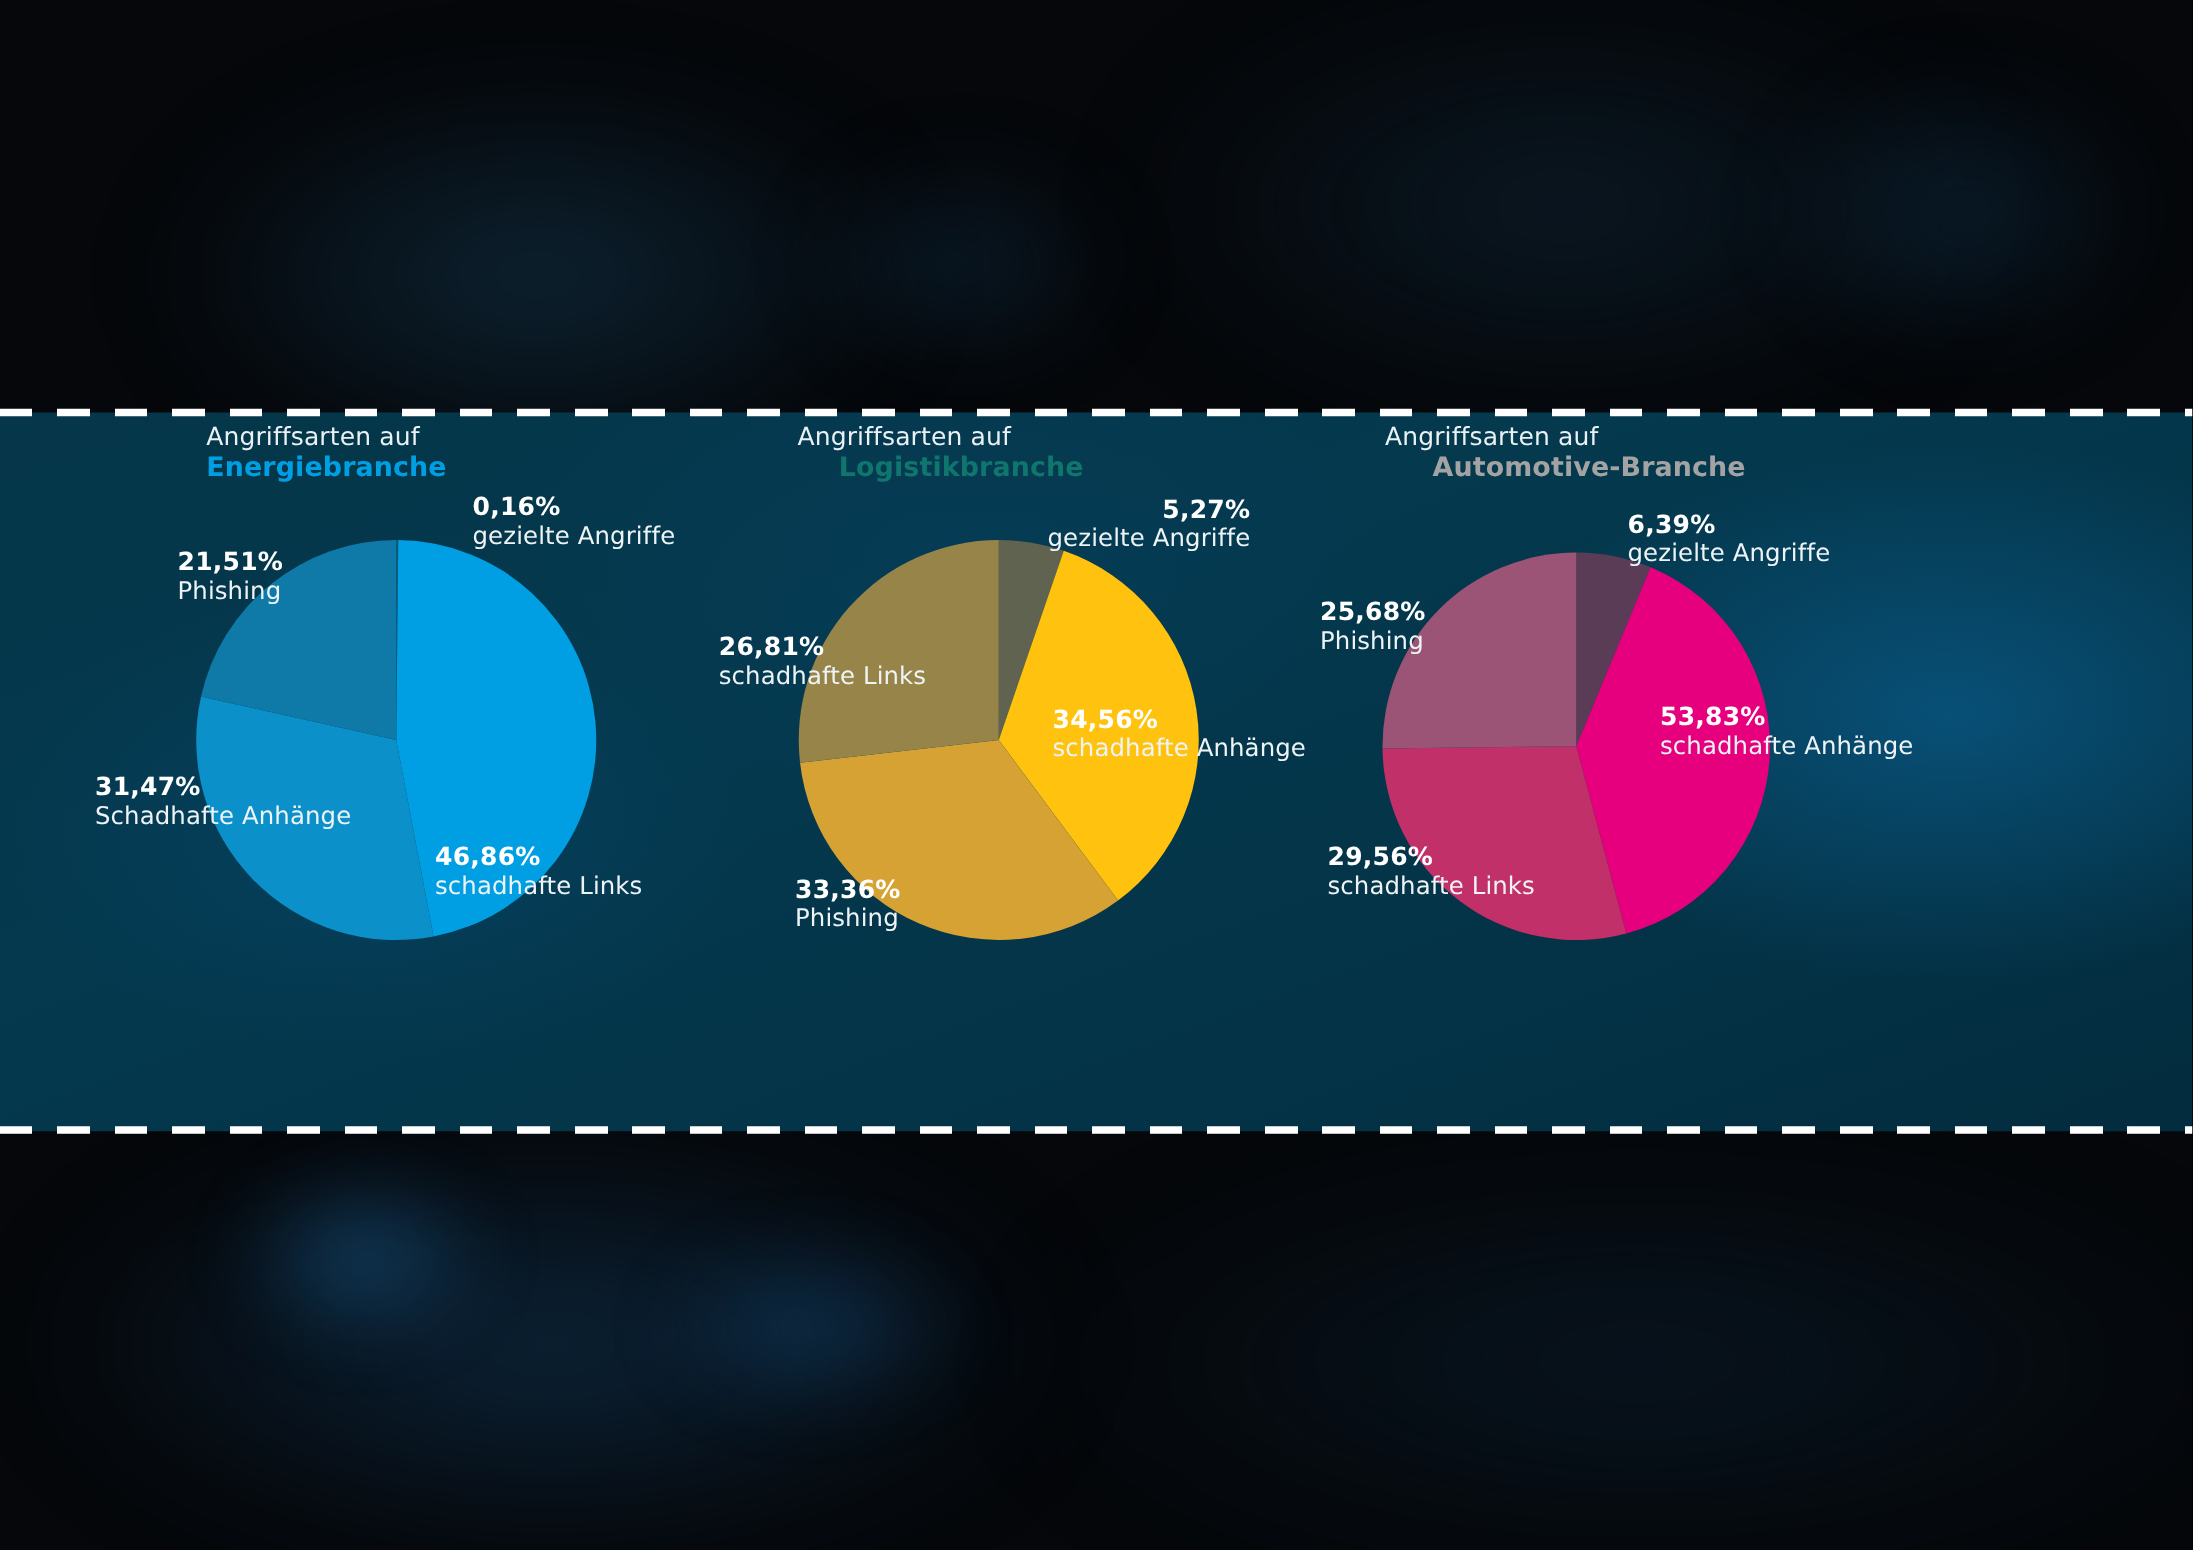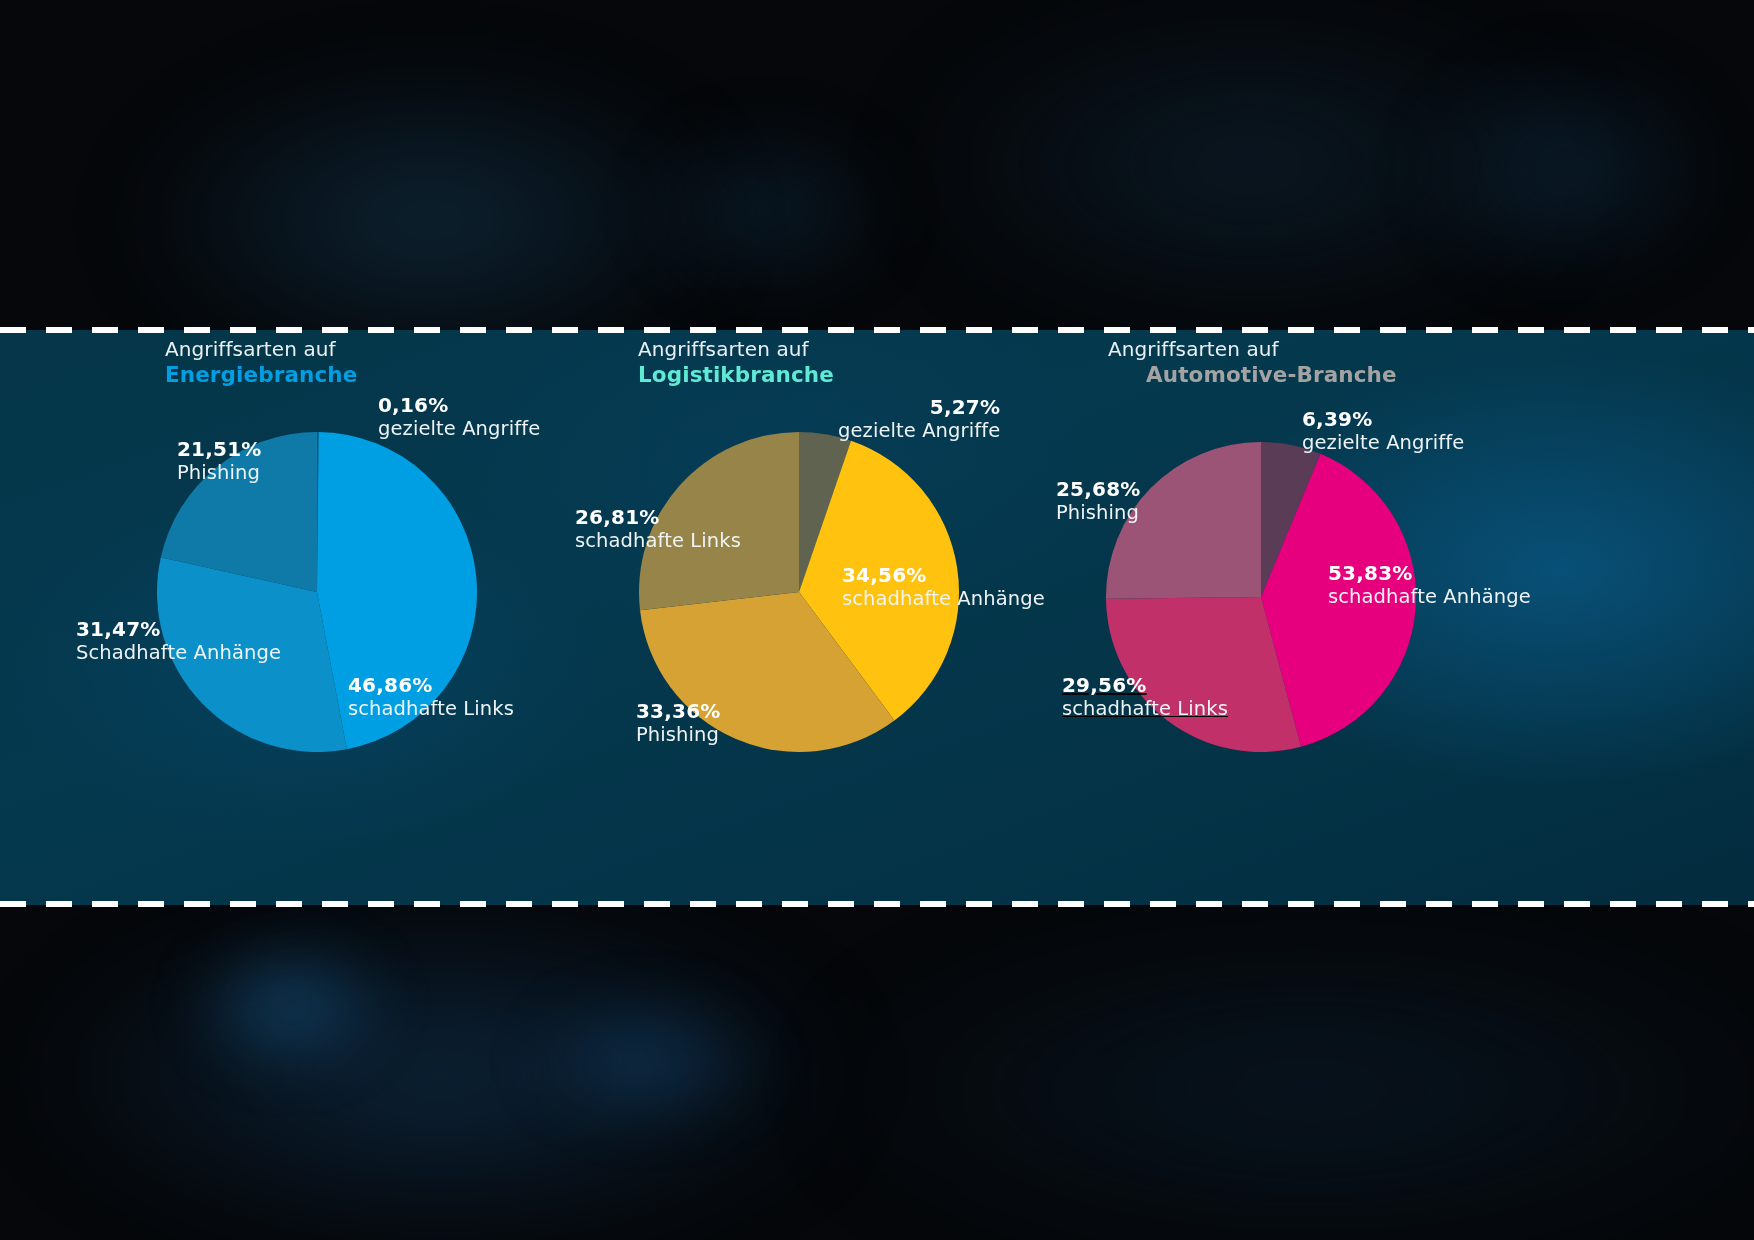--- a/index.html
+++ b/index.html
@@ -96,39 +96,39 @@
         <path d="M 164 164 L 164 4 A 160 160 0 0 1 165.60846834507691 4.0080851118317185 Z" fill="#0d5a7d"></path>
         <path d="M 164 164 L 165.60846834507691 4.0080851118317185 A 160 160 0 0 1 193.78348614336355 321.2035112621473 Z" fill="#009fe3"></path>
         <path d="M 164 164 L 193.78348614336355 321.2035112621473 A 160 160 0 0 1 7.83141876281465 129.19519811341198 Z" fill="#0b90c9"></path>
         <path d="M 164 164 L 7.83141876281465 129.19519811341198 A 160 160 0 0 1 163.99999999999997 4 Z" fill="#0f7aa8"></path>
       </svg></div>
   <div class="callouts" id="callouts-energie">
       <div class="callout" style="left: 318px; top: 64px;">
         <span class="pct">0,16%</span>
         <span class="lbl">gezielte Angriffe</span>
       </div>
-      <div class="callout" style="left: 82px; top: 108px; margin-left: 35px;">
+      <div class="callout" style="left: 82px; top: 108px;">
         <span class="pct">21,51%</span>
         <span class="lbl">Phishing</span>
       </div>
       <div class="callout" style="left: 16px; top: 288px;">
         <span class="pct">31,47%</span>
         <span class="lbl">Schadhafte Anhänge</span>
       </div>
       <div class="callout" style="left: 288px; top: 344px;">
         <span class="pct">46,86%</span>
         <span class="lbl">schadhafte Links</span>
       </div>
     </div>
 </div>
 
 <div class="panel" id="panel-logistik">
   <div class="chart-title" id="title-logistik">
     <span class="t-line1">Angriffsarten auf</span>
-    <span class="t-line2" style="color: #5eead4;">Logistikbranche</span>
+    <span class="t-line2" style="color: #0f766e; margin-left: 33px;">Logistikbranche</span>
   </div>
   <div class="pie-wrap" id="pie-logistik"><svg width="328" height="328" viewBox="0 0 328 328">
         <path d="M 164 164 L 164 4 A 160 160 0 0 1 216.0169676888837 12.691589551493763 Z" fill="#5f6350"></path>
         <path d="M 164 164 L 216.0169676888837 12.691589551493763 A 160 160 0 0 1 259.4228805738444 292.43081352615434 Z" fill="#ffc20e"></path>
         <path d="M 164 164 L 259.4228805738444 292.43081352615434 A 160 160 0 0 1 5.033567258281039 182.15690671266853 Z" fill="#d5a233"></path>
         <path d="M 164 164 L 5.033567258281039 182.15690671266853 A 160 160 0 0 1 163.99999999999997 4 Z" fill="#978448"></path>
       </svg></div>
   <div class="callouts" id="callouts-logistik">
       <div class="callout" style="left: 258px; top: 66px; text-align: right;">
         <span class="pct">5,27%</span>
@@ -166,18 +166,18 @@
         <span class="lbl">gezielte Angriffe</span>
       </div>
       <div class="callout" style="left: 16px; top: 148px;">
         <span class="pct">25,68%</span>
         <span class="lbl">Phishing</span>
       </div>
       <div class="callout" style="left: 288px; top: 232px;">
         <span class="pct">53,83%</span>
         <span class="lbl">schadhafte Anhänge</span>
       </div>
-      <div class="callout" style="left: 22px; top: 344px; text-decoration: underline;">
+      <div class="callout" style="left: 22px; top: 344px;">
         <span class="pct">29,56%</span>
         <span class="lbl">schadhafte Links</span>
       </div>
     </div>
 </div>
 
 </body></html>

